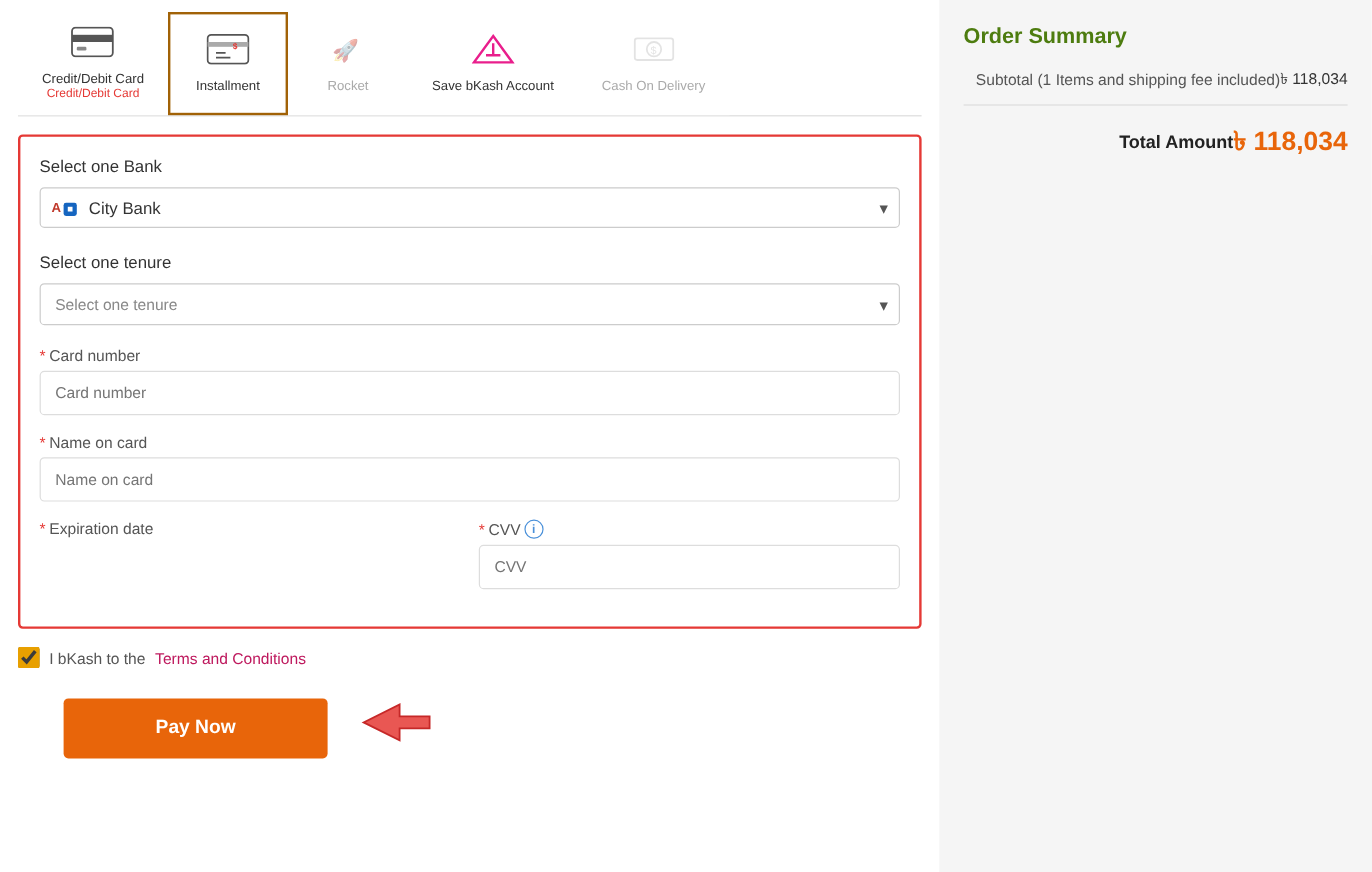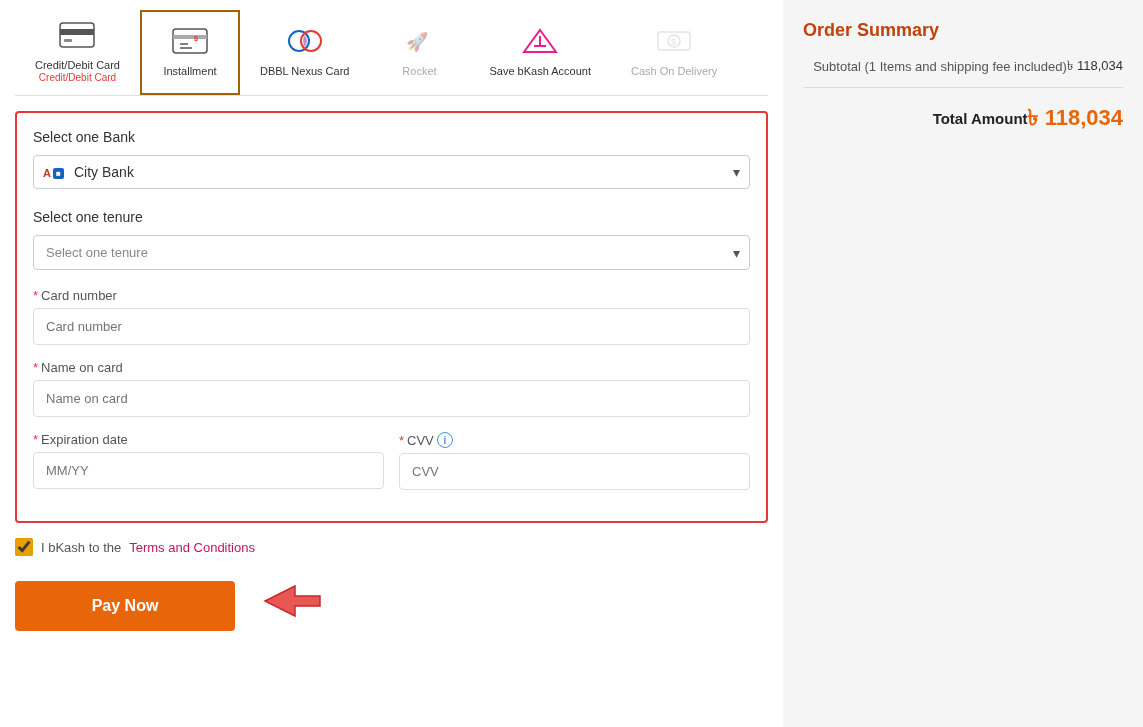--- a/index.html
+++ b/index.html
@@ -205,35 +205,36 @@
       background: #e8650a;
       color: #fff;
       border: none;
       border-radius: 4px;
       padding: 16px 0;
       font-size: 16px;
       font-weight: bold;
       cursor: pointer;
       width: 220px;
       text-align: center;
+      margin-left: 38px;
     }
 
     
     .arrow-icon {
       font-size: 38px;
       color: #e53935;
       display: inline-block;
       position: relative;
     }
 
     
     .order-summary-title {
       font-size: 18px;
       font-weight: bold;
-      color: #c2410c;
+      color: #4d7c0f;
       margin-bottom: 15px;
     }
     .order-row {
       display: flex;
       justify-content: flex-end;
       align-items: center;
       margin-bottom: 10px;
       font-size: 13px;
       color: #555;
     }
@@ -290,30 +291,20 @@
             <rect x="1" y="1" width="34" height="24" rx="3" fill="none" stroke="#555" stroke-width="1.5"></rect>
             <rect x="1" y="7" width="34" height="4" fill="#aaa"></rect>
             <line x1="8" y1="16" x2="16" y2="16" stroke="#555" stroke-width="1.5"></line>
             <line x1="8" y1="20" x2="20" y2="20" stroke="#555" stroke-width="1.5"></line>
             <text x="22" y="13" font-size="7" fill="#e53935" font-weight="bold">$</text>
           </svg>
         </div>
         <div class="tab-label">Installment</div>
       </div>
 
-      <div class="tab-item">
-        <div class="tab-icon">
-          <svg width="40" height="26" viewBox="0 0 40 26">
-            <circle cx="14" cy="13" r="10" fill="none" stroke="#1565c0" stroke-width="2"></circle>
-            <circle cx="26" cy="13" r="10" fill="none" stroke="#e53935" stroke-width="2"></circle>
-            <path d="M20,7 Q24,13 20,19 Q16,13 20,7Z" fill="#7b1fa2" opacity="0.5"></path>
-          </svg>
-        </div>
-        <div class="tab-label">DBBL Nexus Card</div>
-      </div>
 
       <div class="tab-item disabled">
         <div class="tab-icon">
           <svg width="30" height="26" viewBox="0 0 30 26">
             <text x="2" y="20" font-size="18">🚀</text>
           </svg>
         </div>
         <div class="tab-label rocket-tab-label">Rocket</div>
       </div>
 
@@ -387,21 +378,20 @@
         </div>
         <input type="text" class="text-input" placeholder="Name on card" style="">
       </div>
 
       <div class="two-col">
         <div class="field-group">
           <div class="field-label">
             <span class="required">*</span>
             <span>Expiration date</span>
           </div>
-          <input type="text" class="text-input" placeholder="MM/YY" style="">
         </div>
         <div class="field-group">
           <div class="field-label">
             <span class="required">*</span>
             <span>CVV</span>
             <span class="info-icon">i</span>
           </div>
           <input type="text" class="text-input" placeholder="CVV" style="">
         </div>
       </div>

